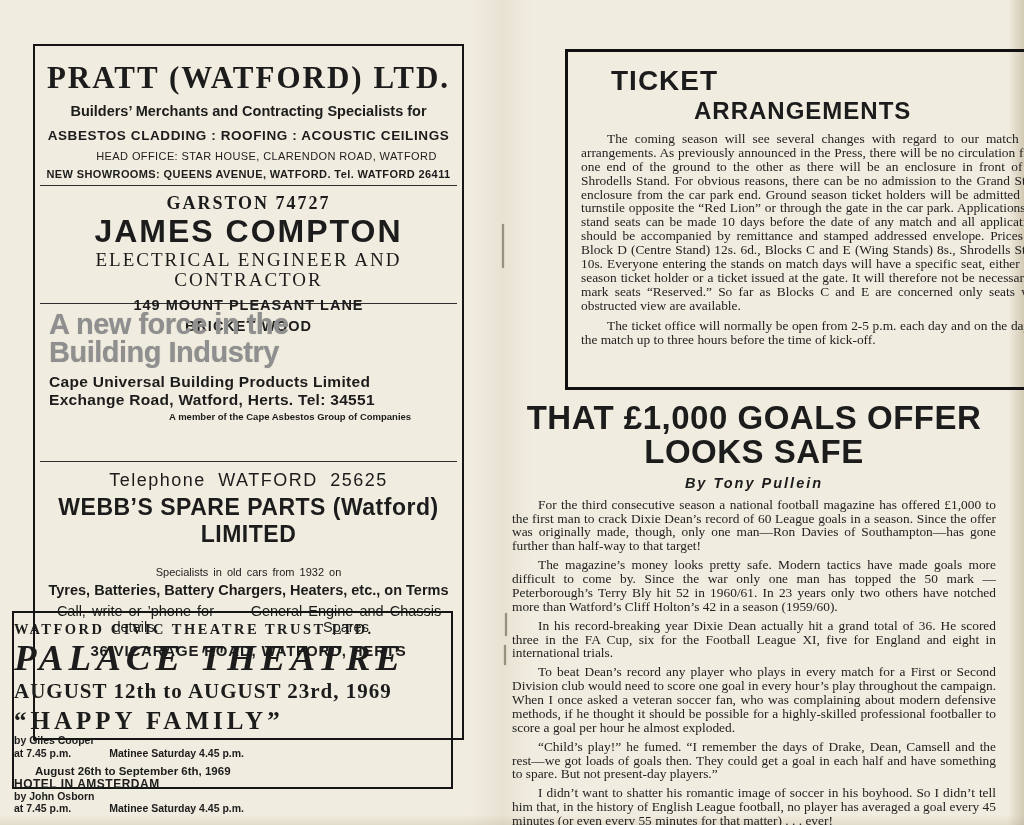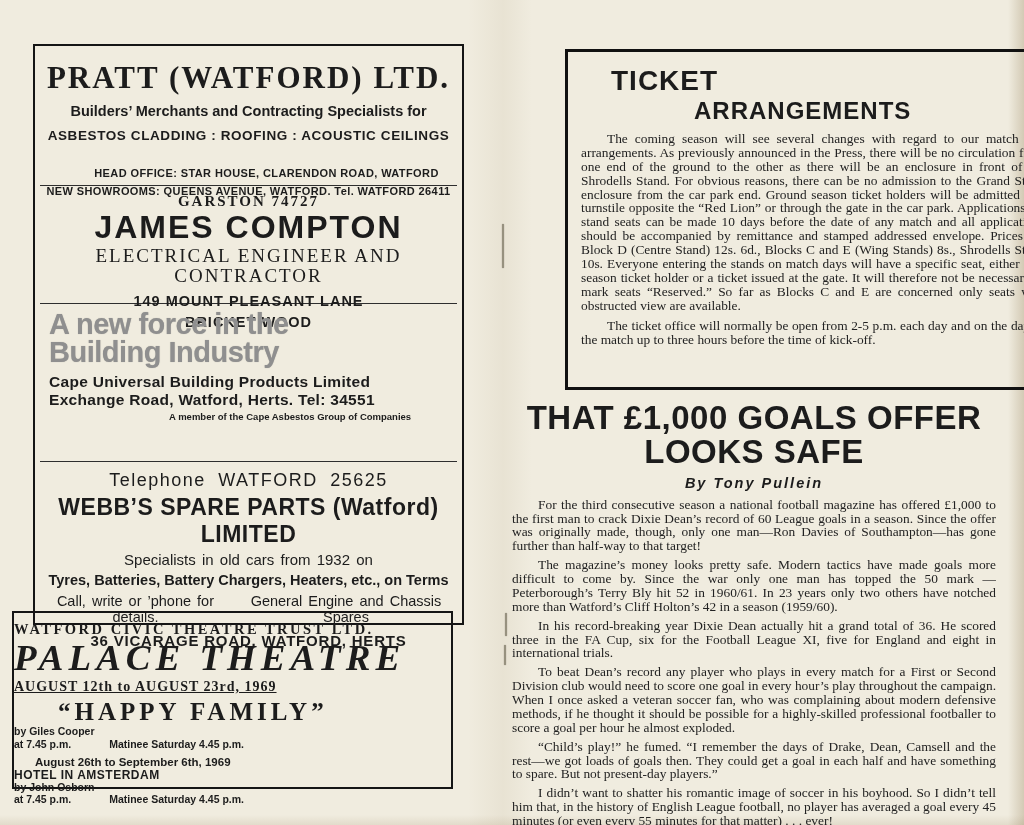--- a/index.html
+++ b/index.html
@@ -15,64 +15,64 @@
   .edge-right{position:absolute; right:0; top:0; width:16px; height:825px;
     background:linear-gradient(to right, rgba(0,0,0,0), rgba(125,100,55,0.25));}
   .edge-bottom{position:absolute; left:0; bottom:0; width:1024px; height:10px;
     background:linear-gradient(to bottom, rgba(0,0,0,0), rgba(125,100,55,0.12));}
   .staple{position:absolute; width:2px; border-radius:2px; background:#97917f; box-shadow:0 0 1px #6e685a;}
   .staple.s1{left:502px; top:224px; height:44px;}
   .staple.s2a{left:505px; top:613px; height:23px;}
   .staple.s2b{left:504px; top:645px; height:20px;}
 
   
-  .ads-box{position:absolute; left:33px; top:44px; width:431px; height:581px;
+  .ads-box{position:absolute; left:33px; top:44px; width:431px; height:696px;
     border:2px solid #151515; box-sizing:border-box; text-align:center;}
   .rule{height:1px; background:#2e2e2e; margin:0 5px;}
 
   .pratt{padding-top:15px; height:124px;}
   .pratt-title{font-family:"Liberation Serif", serif; font-weight:bold; font-size:31px;
     letter-spacing:2px; line-height:1.0; transform:scaleY(1.05);}
   .pratt-sub1{font-weight:bold; font-size:14.5px; margin-top:11px;}
   .pratt-sub2{font-weight:bold; font-size:13.5px; margin-top:9px; letter-spacing:0.6px;}
-  .pratt-sub3{font-weight:bold; font-size:11px; margin-top:24px; letter-spacing:0.4px;padding-left:36px;}
+  .pratt-sub3{font-weight:normal; font-size:11px; margin-top:7px; letter-spacing:0.4px;padding-left:36px;}
   .pratt-sub4{font-weight:bold; font-size:11px; margin-top:6px; letter-spacing:0.4px;}
 
   .compton{padding-top:7px; height:110px;}
-  .compton-phone{font-family:"Liberation Serif", serif; font-weight:bold; font-size:15px; letter-spacing:2px;}
+  .compton-phone{font-family:"Liberation Serif", serif; font-weight:bold; font-size:18px; letter-spacing:2px;}
   .compton-name{font-weight:900; font-size:32px; letter-spacing:2px; line-height:1.05; margin-top:1px;}
   .compton-role{font-family:"Liberation Serif", serif; font-size:19px; letter-spacing:2px; line-height:1.1; margin-top:1px;}
   .compton-addr1{font-weight:bold; font-size:14.5px; letter-spacing:1px; margin-top:6px;}
   .compton-addr2{font-weight:bold; font-size:14.5px; letter-spacing:1px; margin-top:5px;}
 
   .cape{padding-top:6px; height:151px; text-align:left; padding-left:14px;}
   .cape-name-row{line-height:1.0; white-space:nowrap;}
   .cape-logo{display:inline-block; width:17px; height:17px; border:2px solid #111; border-radius:50%;
     font-size:8px; font-weight:bold; line-height:17px; text-align:center; vertical-align:24px; letter-spacing:0;}
   .cape-name{font-size:42px; font-weight:bold; letter-spacing:-1.5px; display:inline-block; transform:scaleY(1.0);}
   .cape-tag{font-size:29px; font-weight:bold; color:#8f8f8f; line-height:0.98; letter-spacing:-0.5px; text-shadow:0 0 1px #b5b2a8;}
   .cape-line1{font-weight:bold; font-size:15.5px; margin-top:6px; letter-spacing:0.3px;}
   .cape-line2{font-weight:bold; font-size:15.5px; letter-spacing:0.3px;}
   .cape-line3{font-weight:bold; font-size:9.5px; margin-top:2px; padding-left:120px;}
 
   .webbs{padding-top:8px;}
   .webbs-phone{font-size:18px; letter-spacing:1.5px; word-spacing:6px;}
   .webbs-name{font-weight:900; font-size:23px; letter-spacing:0.5px; margin-top:3px;}
-  .webbs-line1{font-size:15px; margin-top:3px; word-spacing:2px;}
+  .webbs-line1{font-size:11px; margin-top:18px; word-spacing:2px;}
   .webbs-line2{font-weight:bold; font-size:14.5px; margin-top:4px;}
   .webbs-row{display:flex; justify-content:flex-end; font-size:14.5px; margin-top:5px; padding:0 3px; word-spacing:2px;}
   .webbs-addr{font-weight:bold; font-size:15px; letter-spacing:0.8px; margin-top:7px;}
 
   .theatre-box{position:absolute; left:12px; top:611px; width:441px; height:178px;
     border:2px solid #151515; box-sizing:border-box; text-align:left; padding-top:8px;}
   .theatre-org{font-family:"Liberation Serif", serif; font-weight:bold; font-size:14.5px; letter-spacing:2.5px;}
   .theatre-name{font-family:"Liberation Serif", serif; font-style:italic; font-weight:bold;
     font-size:37px; letter-spacing:5px; line-height:1.0; margin-top:2px; transform:scaleY(0.95);}
-  .theatre-dates1{font-family:"Liberation Serif", serif; font-weight:bold; font-size:14px; letter-spacing:1px; margin-top:2px;text-decoration:underline;}
-  .theatre-show1{font-family:"Liberation Serif", serif; font-weight:bold; font-size:25px; letter-spacing:4px; margin-top:3px;padding-left:44px;}
+  .theatre-dates1{font-family:"Liberation Serif", serif; font-weight:bold; font-size:21px; letter-spacing:1px; margin-top:2px;}
+  .theatre-show1{font-family:"Liberation Serif", serif; font-weight:bold; font-size:25px; letter-spacing:4px; margin-top:3px;}
   .theatre-small{font-size:10.5px; font-weight:bold; line-height:1.1;}
   .theatre-times{font-size:10.5px; font-weight:bold;}
   .theatre-times .gap{display:inline-block; width:38px;}
   .theatre-dates2{font-size:11.5px; font-weight:bold; margin-top:6px;margin-left:21px;}
   .theatre-show2{font-size:12px; font-weight:bold; letter-spacing:0.5px;}
 
   
   .ticket-box{position:absolute; left:565px; top:49px; width:495px; height:341px;
     border:3px solid #111; box-sizing:border-box; padding:8px 12px 0 13px;}
   .ticket-title1{font-weight:900; font-size:28px; letter-spacing:1px; margin:7px 0 0 30px; line-height:1.0;}

